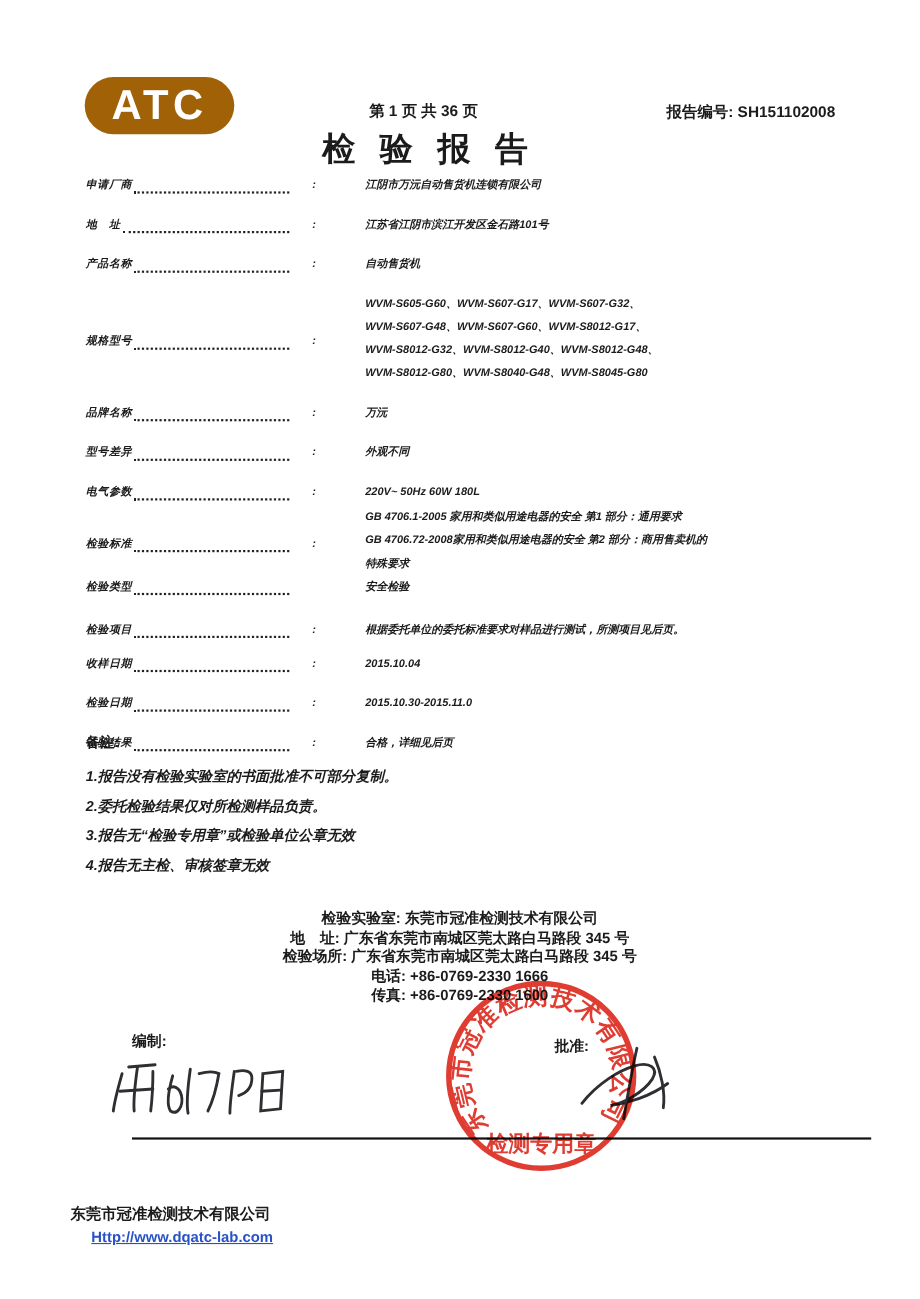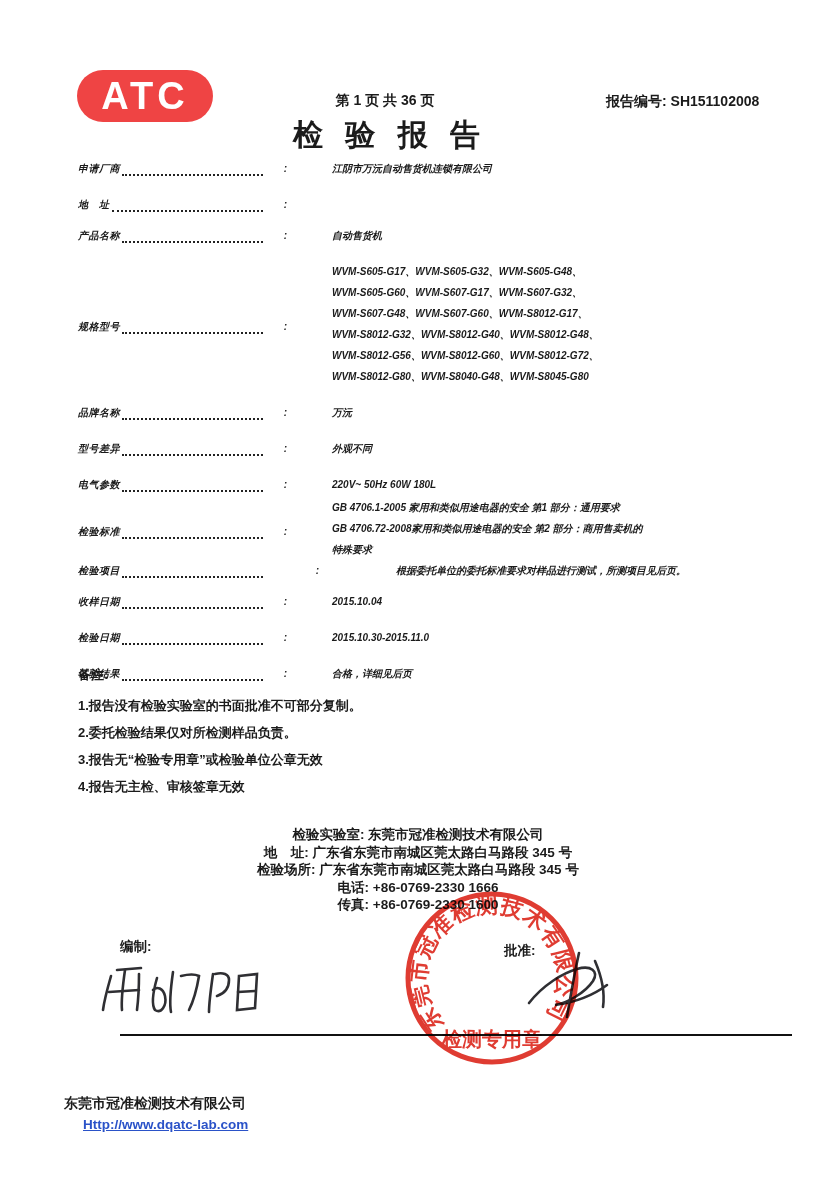--- a/index.html
+++ b/index.html
@@ -4,47 +4,47 @@
 <style>
   html,body { margin:0; padding:0; background:#ffffff; }
   .doc {
     position:relative; width:836px; height:1181px; background:#fff;
     font-family:"Liberation Sans", sans-serif; color:#1b1b1b; font-weight:700;
     overflow:hidden;
   }
   
   .logo {
     position:absolute; left:77px; top:70px; width:136px; height:52px;
-    background:#ef4444; border-radius:26px;
+    background:#a16207; border-radius:26px;
     display:flex; align-items:center; justify-content:center;
   }
   .logo span { color:#fff; font-size:38px; font-weight:800; letter-spacing:4px; line-height:1; }
   .page-info { position:absolute; left:230px; top:92px; width:310px; text-align:center; font-size:14px; }
   .report-no { position:absolute; left:606px; top:93px; font-size:14px; white-space:nowrap; }
   .title { position:absolute; left:220px; top:115px; width:340px; text-align:center; font-size:30px; letter-spacing:7px; }
 
   
   .fields { position:absolute; left:78px; top:161px; width:706px; font-size:10px; line-height:16px;font-style:italic; }
   .row { display:flex; align-items:flex-start; margin-bottom:15px; }
   .labelcell { width:185px; display:flex; flex-shrink:0; }
   .lab { white-space:nowrap; letter-spacing:0.5px; }
   .leader { flex:1; height:13px; border-bottom:2px dotted #222; margin-left:2px; }
   .colon { width:45px; text-align:center; flex-shrink:0; }
   .val { flex:1; }
   .val div { margin-bottom:5px;margin-left:24px; }
   .row-specs { align-items:center; }
   .row-standard { margin-bottom:0;align-items:center; }
   .row-params { margin-bottom:2px; }
   .row-type { margin-bottom:18px; }
-  .row-items { margin-bottom:10px;gap:32px; }
+  .row-items { margin-bottom:10px; }
 
   
   .remarks { position:absolute; left:78px; top:666px; font-size:13px; }
   .remarks .heading { margin-bottom:13px; }
-  .remarks .item { margin-bottom:10px; line-height:17px; }
+  .remarks .item { margin-bottom:10px; line-height:17px;font-style:italic; }
 
   
   .lab-block { position:absolute; left:0; top:826px; width:836px; text-align:center; font-size:13.5px; line-height:17.5px; }
 
   
   .prepared-label { position:absolute; left:120px; top:938px; font-size:13.5px; }
   .approved-label { position:absolute; left:504px; top:942px; font-size:13.5px; }
   .sig-prepared { position:absolute; left:95px; top:958px; }
   .sig-approved { position:absolute; left:515px; top:943px; }
   .rule { position:absolute; left:120px; top:1034px; width:672px; border-top:2px solid #111; }
@@ -80,45 +80,46 @@
           <div>江阴市万沅自动售货机连锁有限公司</div>
         </div>
     </div>
 
     <div class="row">
       <span class="labelcell">
           <span class="lab">地　址</span>
           <span class="leader"></span>
         </span>
       <span class="colon">:</span>
+      <div class="val">
+          <div>江苏省江阴市滨江开发区金石路101号</div>
+        </div>
     </div>
 
     <div class="row">
       <span class="labelcell">
           <span class="lab">产品名称</span>
           <span class="leader"></span>
         </span>
       <span class="colon">:</span>
       <div class="val">
           <div>自动售货机</div>
         </div>
     </div>
 
     <div class="row row-specs">
       <span class="labelcell">
           <span class="lab">规格型号</span>
           <span class="leader"></span>
         </span>
       <span class="colon">:</span>
       <div class="val">
-        <div>WVM-S605-G17、WVM-S605-G32、WVM-S605-G48、</div>
         <div>WVM-S605-G60、WVM-S607-G17、WVM-S607-G32、</div>
         <div>WVM-S607-G48、WVM-S607-G60、WVM-S8012-G17、</div>
         <div>WVM-S8012-G32、WVM-S8012-G40、WVM-S8012-G48、</div>
-        <div>WVM-S8012-G56、WVM-S8012-G60、WVM-S8012-G72、</div>
         <div>WVM-S8012-G80、WVM-S8040-G48、WVM-S8045-G80</div>
       </div>
     </div>
 
     <div class="row">
       <span class="labelcell">
           <span class="lab">品牌名称</span>
           <span class="leader"></span>
         </span>
       <span class="colon">:</span>
@@ -155,20 +156,30 @@
           <span class="leader"></span>
         </span>
       <span class="colon">:</span>
       <div class="val">
         <div>GB 4706.1-2005 家用和类似用途电器的安全 第1 部分：通用要求</div>
         <div>GB 4706.72-2008家用和类似用途电器的安全 第2 部分：商用售卖机的</div>
         <div>特殊要求</div>
       </div>
     </div>
 
+    <div class="row row-type">
+      <span class="labelcell">
+          <span class="lab">检验类型</span>
+          <span class="leader"></span>
+        </span>
+      <span class="colon"></span>
+      <div class="val">
+          <div>安全检验</div>
+        </div>
+    </div>
 
     <div class="row row-items">
       <span class="labelcell">
           <span class="lab">检验项目</span>
           <span class="leader"></span>
         </span>
       <span class="colon">:</span>
       <div class="val">
           <div>根据委托单位的委托标准要求对样品进行测试，所测项目见后页。</div>
         </div>

